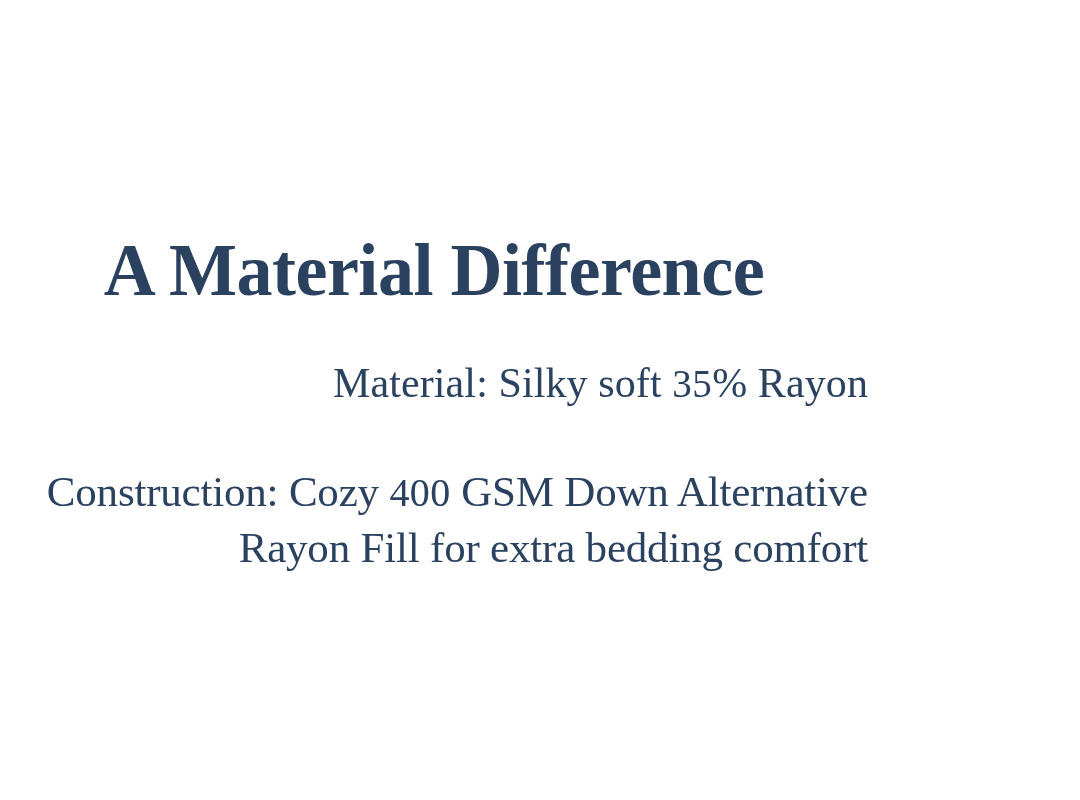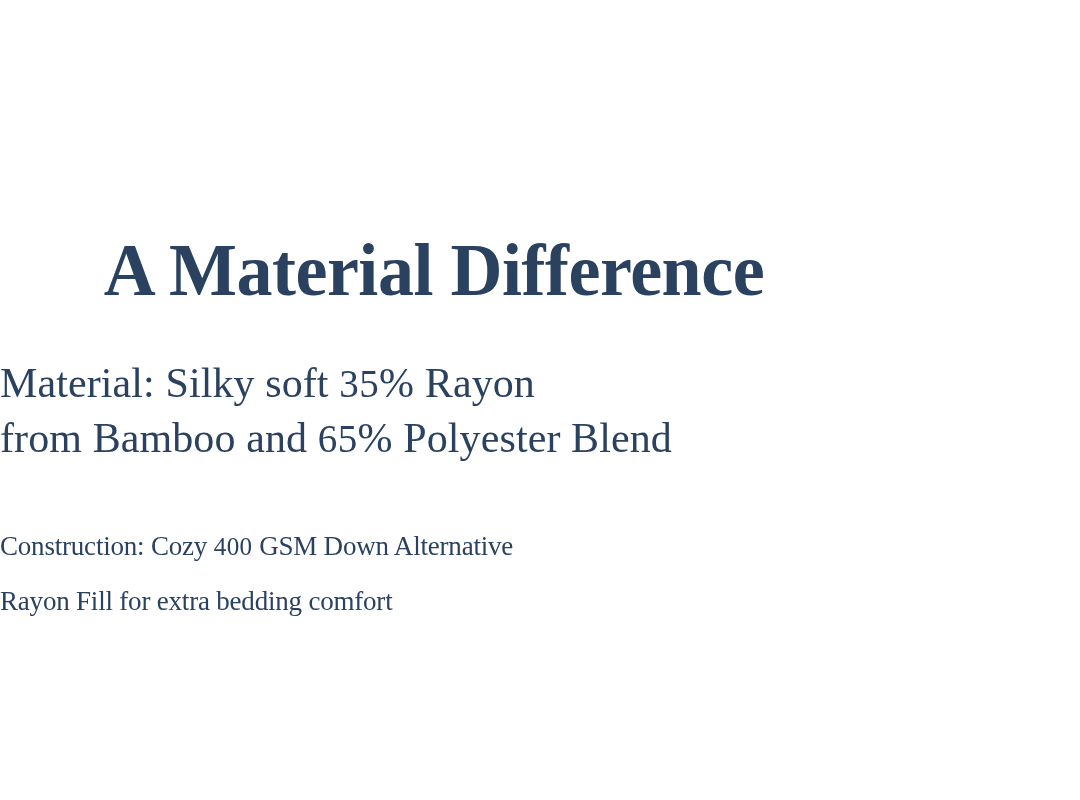--- a/index.html
+++ b/index.html
@@ -47,42 +47,42 @@
     transform: scaleX(0.96);
     transform-origin: center top;
   }
 
   
   .body-block {
     position: absolute;
     top: 356px;
     left: 0;
     right: 0;
-    text-align: left;
+    text-align: right;
   }
 
   .para {
     margin: 0;
     padding: 0;
     font-family: "Liberation Serif", "DejaVu Serif", serif;
     font-weight: 400;
     font-size: 42px;
     line-height: 55px;
     color: #2a4160;
     letter-spacing: 0.1px;
     white-space: nowrap;
   }
 
   .para .line {
     display: block;
     white-space: nowrap;
   }
 
   .para--construction {
-    font-size: 27px;
+    font-size: 43px;
     letter-spacing: -0.2px;
   }
 
   
   .para-gap {
     height: 53px;
   }
 
   
   .oldstyle {
@@ -94,21 +94,20 @@
 <body>
 
 <div class="slide" style="background: rgb(255, 255, 255);">
 
   <h1 class="headline" style="color: rgb(42, 65, 96);">A Material Difference</h1>
 
   <div class="body-block">
 
     <p class="para para--material" style="color: rgb(42, 65, 96);">
       <span class="line">Material: Silky soft <span class="oldstyle">35</span>% Rayon</span>
-      <span class="line">from Bamboo and <span class="oldstyle">65</span>% Polyester Blend</span>
     </p>
 
     <div class="para-gap"></div>
 
     <p class="para para--construction" style="color: rgb(42, 65, 96);">
       <span class="line">Construction: Cozy <span class="oldstyle">400</span> GSM Down Alternative</span>
       <span class="line">Rayon Fill for extra bedding comfort</span>
     </p>
 
   </div>

